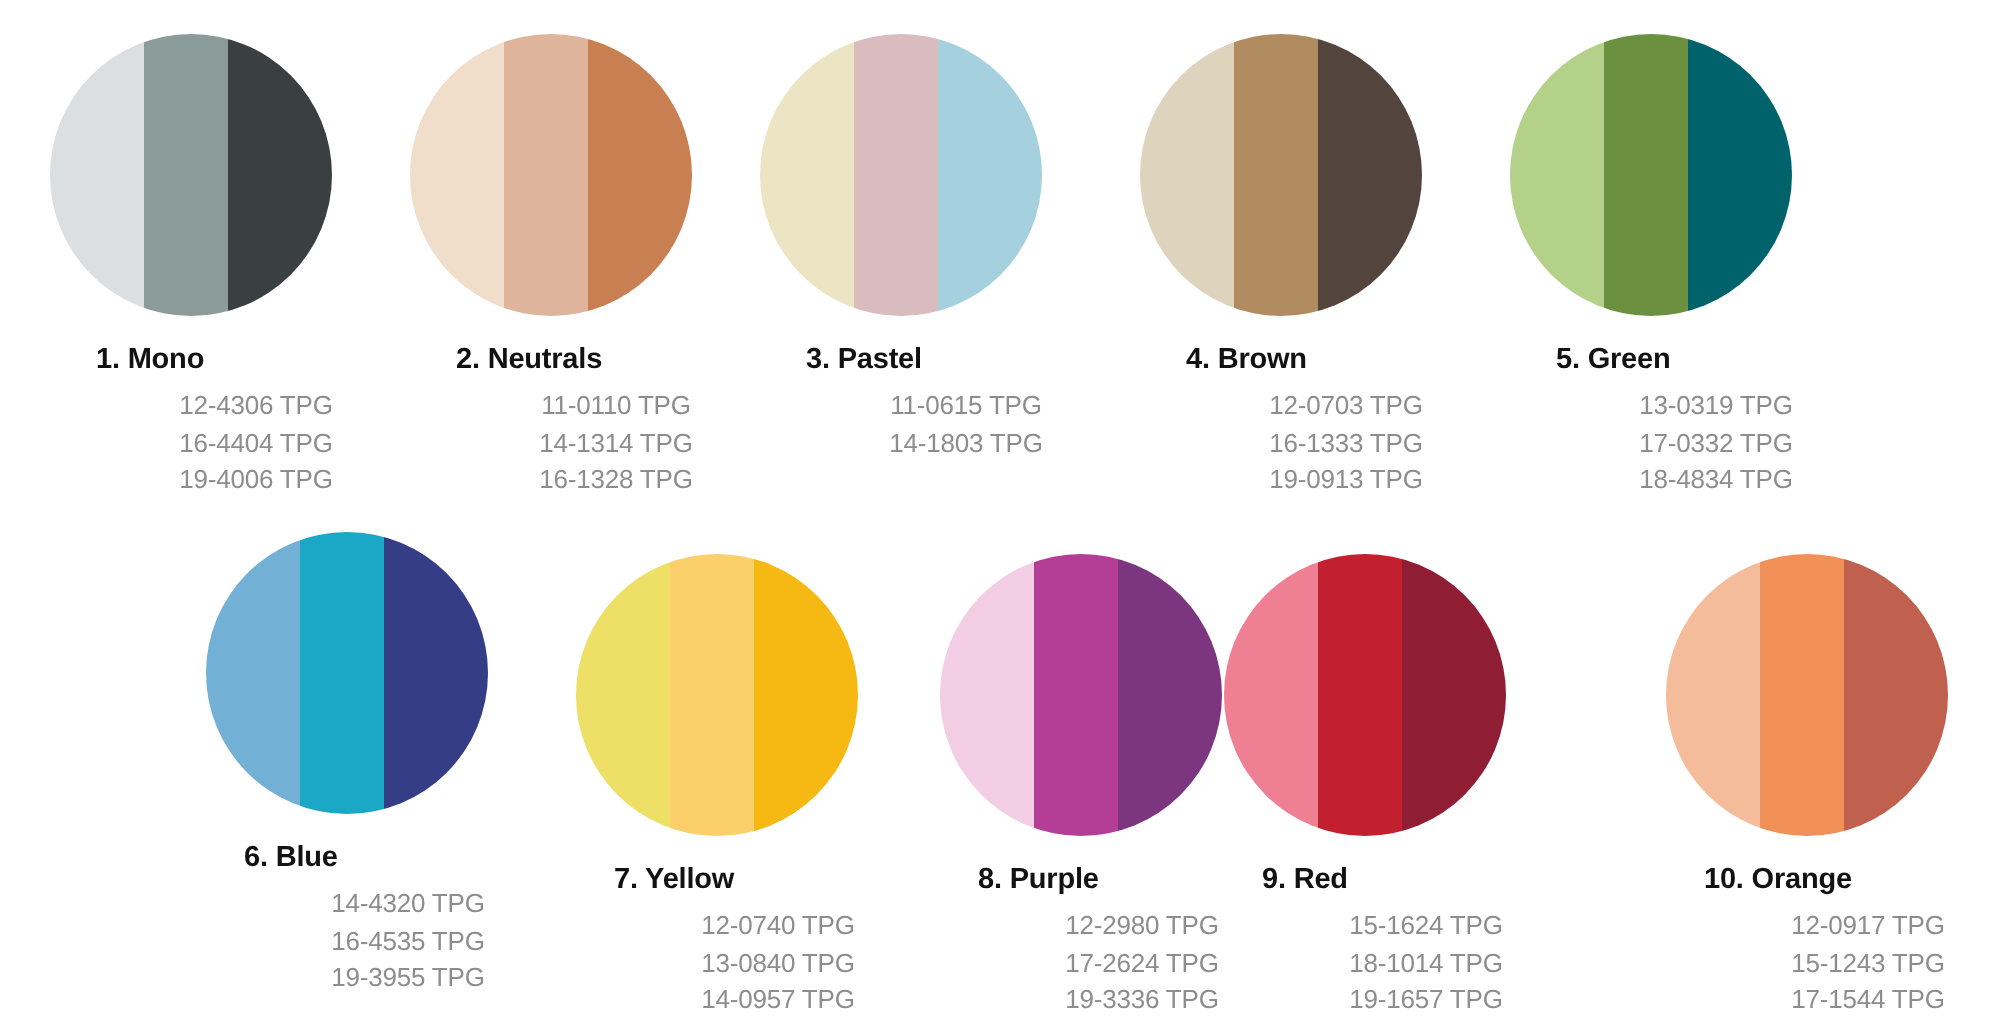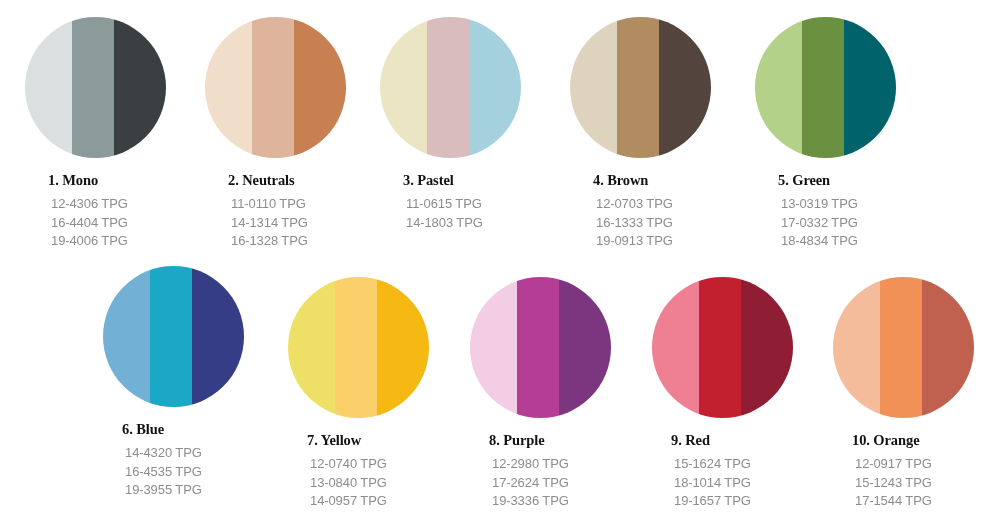--- a/index.html
+++ b/index.html
@@ -37,27 +37,27 @@
   .stripe-a { width: 33.2%; }
   .stripe-b { width: 30.2%; }
   .stripe-c { width: 36.6%; }
 
   .palette-title {
     font-size: 14.5px;
     font-weight: bold;
     color: #121212;
     letter-spacing: -0.1px;
     white-space: nowrap;
-    font-family: Liberation Serif, serif;
   }
 
   .code-list {
     list-style: none;
     margin-top: 6px;
     padding-left: 3px;
+    text-align: center;
   }
 
   .code-item {
     font-size: 13px;
     line-height: 18.5px;
     color: #8d8d8d;
     letter-spacing: -0.1px;
     white-space: nowrap;
   }
 
@@ -185,21 +185,21 @@
       </div>
       <div class="text-block">
         <div class="palette-title">8. Purple</div>
         <ul class="code-list">
           <li class="code-item">12-2980 TPG</li>
           <li class="code-item">17-2624 TPG</li>
           <li class="code-item">19-3336 TPG</li>
         </ul>
       </div>
     </div>
-    <div class="palette row2" style="left: 652px; top: 277px;">
+    <div class="palette row2" style="left: 612px; top: 277px;">
       <div class="swatch-circle">
         <div class="stripe stripe-a" title="15-1624 TPG" style="background: rgb(239, 127, 146);"></div>
         <div class="stripe stripe-b" title="18-1763 TPG" style="background: rgb(195, 32, 47);"></div>
         <div class="stripe stripe-c" title="19-1657 TPG" style="background: rgb(143, 29, 51);"></div>
       </div>
       <div class="text-block">
         <div class="palette-title">9. Red</div>
         <ul class="code-list">
           <li class="code-item">15-1624 TPG</li>
           <li class="code-item">18-1014 TPG</li>

